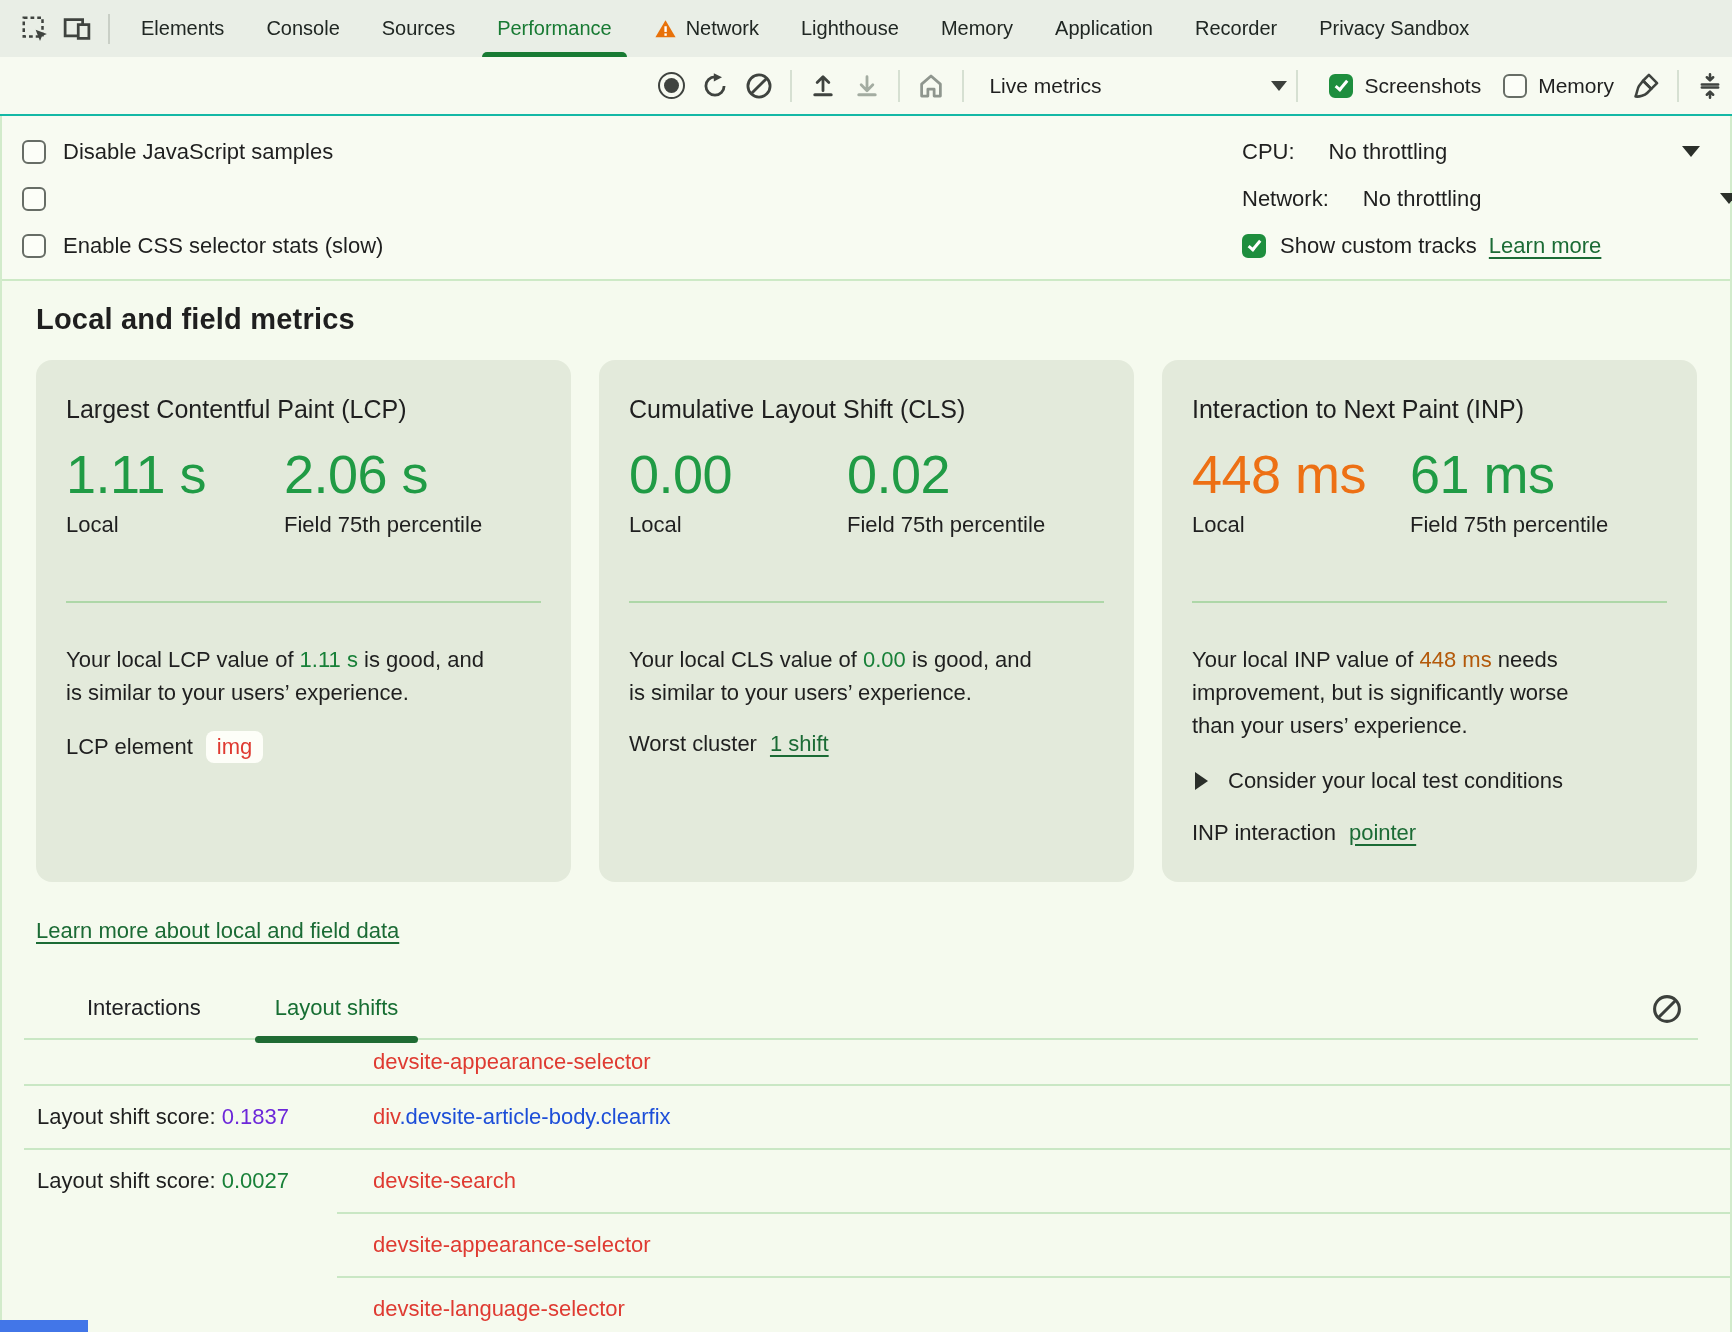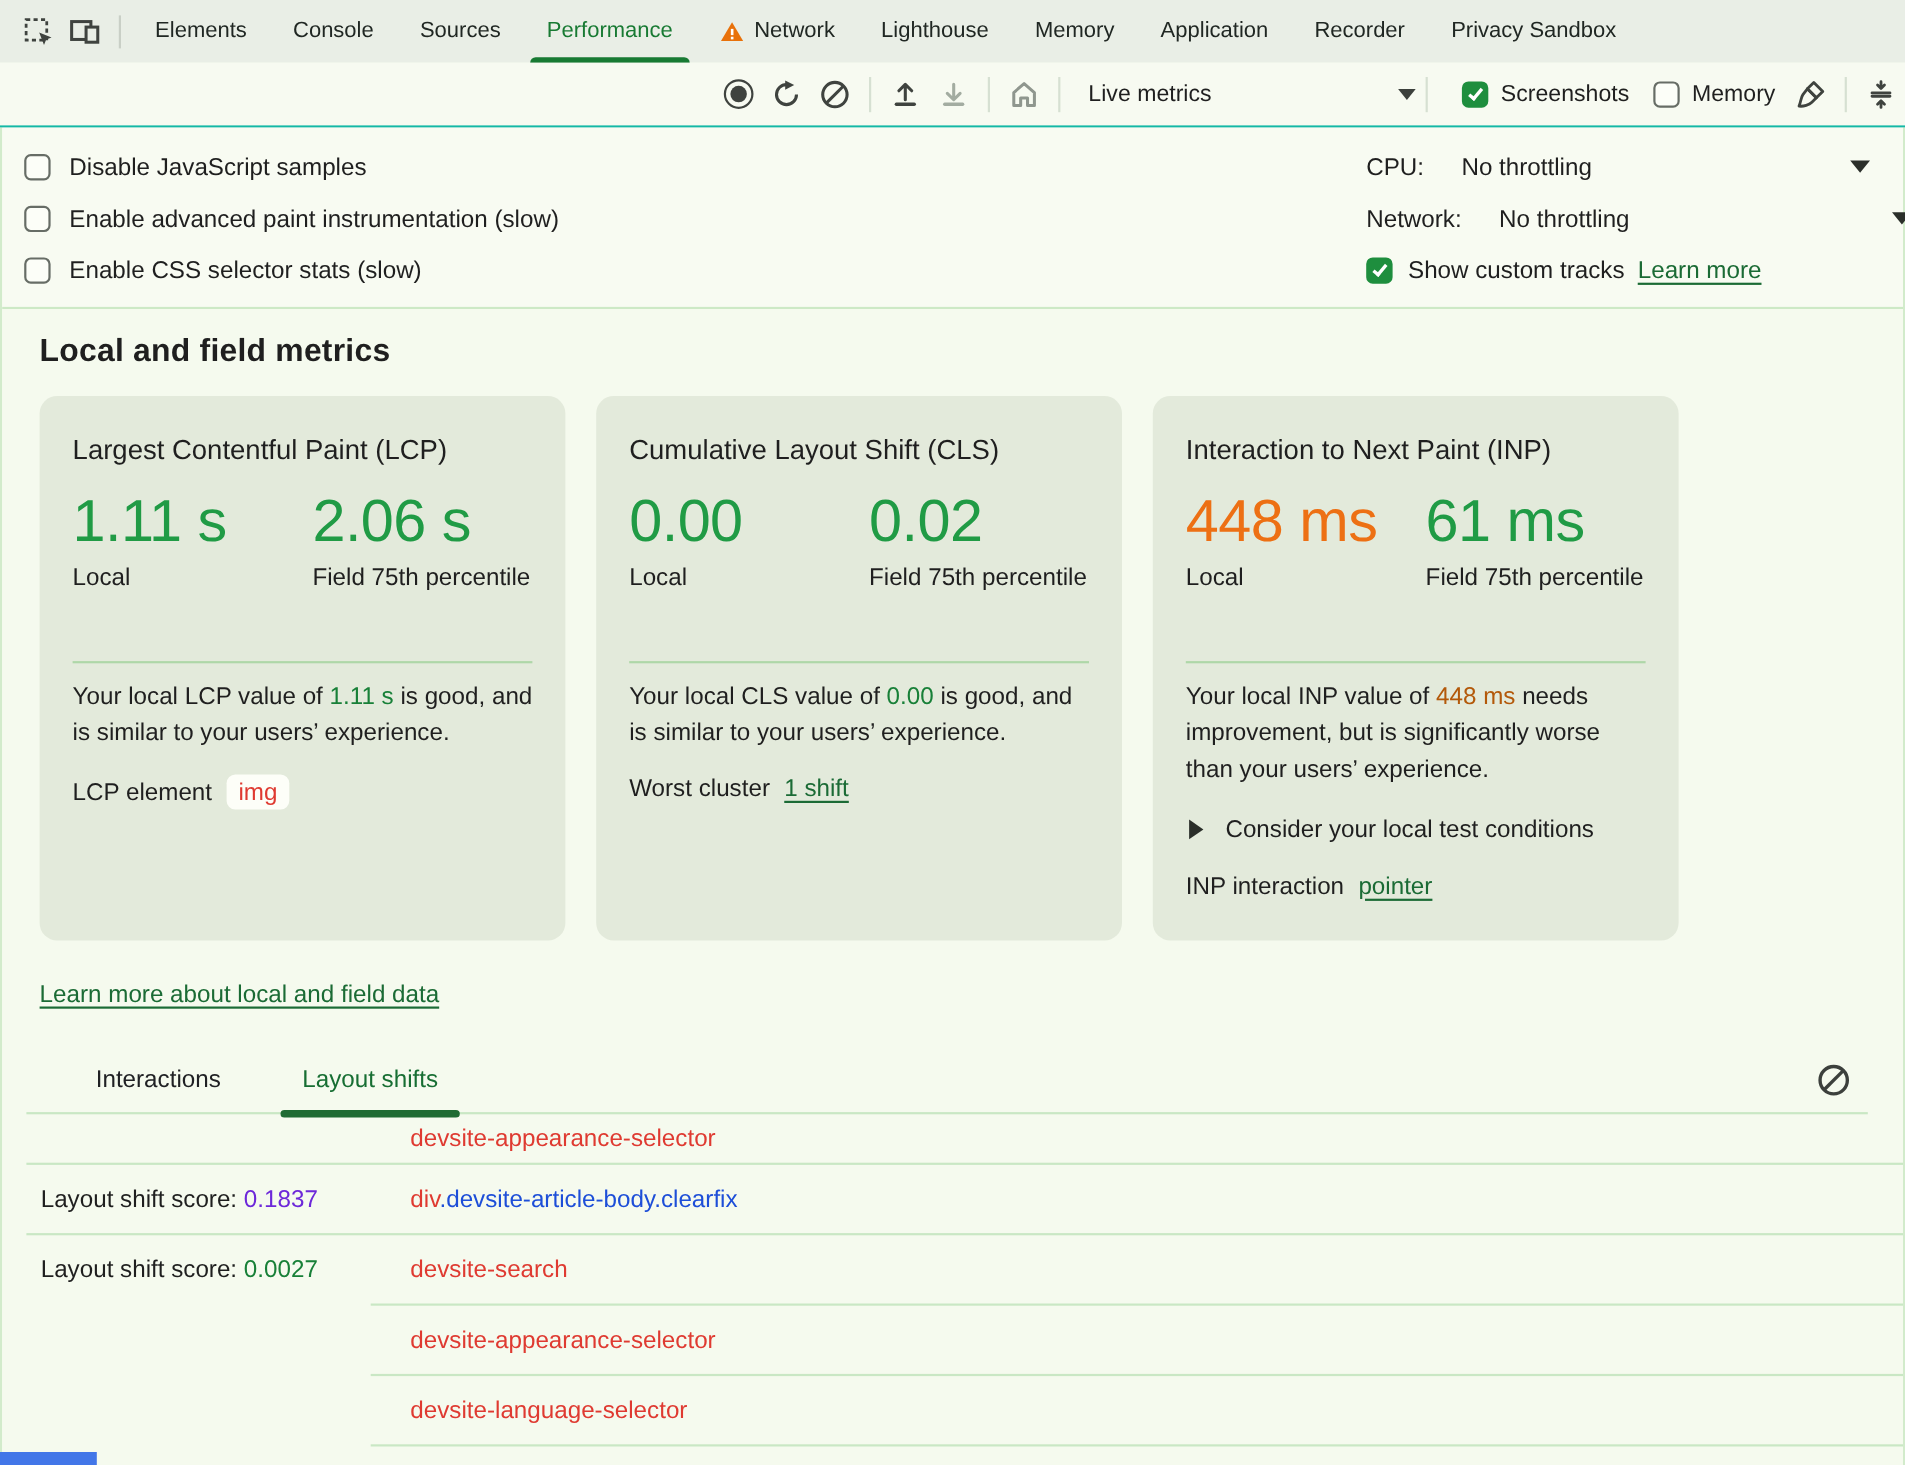--- a/index.html
+++ b/index.html
@@ -43,31 +43,31 @@
   .throttle { position:absolute; left:1240px; top:12px; right:0; }
   .th-row { height:47px; display:flex; align-items:center; font-size:22px; position:relative; }
   .th-row .th-label { color:#1f1f1f; }
   .th-row .th-value { margin-left:34px; }
   .th-caret { position:absolute; width:0; height:0; border-left:9px solid transparent; border-right:9px solid transparent; border-top:11px solid #2b2f2a; }
   .th-link { margin-left:12px; }
   
   .metrics { background:#f5faee; height:1064px; position:relative; overflow:hidden; }
   .m-heading { font-size:29px; font-weight:600; margin:22px 0 0 34px; letter-spacing:.2px; }
   .cards { display:flex; gap:28px; margin:24px 0 0 34px; }
-  .card { width:478px; flex:none; background:#e3eadb; border-radius:16px; padding:32px 30px 36px 30px; }
+  .card { width:535px; flex:none; background:#e3eadb; border-radius:16px; padding:32px 30px 36px 30px; }
   .card-title { font-size:25px; font-weight:500; line-height:34px; }
   .vals { display:flex; margin-top:20px; }
   .val-col1 { flex:0 0 218px; }
   .val-col2 { flex:0 0 200px; }
   .val { font-size:54px; line-height:57px; letter-spacing:-0.5px; }
   .val.good { color:#209b45; }
   .val.ni { color:#ed7014; }
   .val-label { font-size:22px; line-height:32px; margin-top:6px; min-height:64px; }
   .card-hr { height:2px; background:#aed7a8; margin-top:28px; border:none; }
-  .desc { margin-top:13px; font-size:22px; line-height:33px; width:420px; }
+  .desc { margin-top:40px; font-size:22px; line-height:33px; width:420px; }
   .dv-good { color:#188038; font-weight:500; }
   .dv-ni { color:#b3590a; font-weight:500; }
   .card-footer { font-size:22px; display:flex; align-items:center; gap:13px; }
   .footer-label { font-weight:500; }
   .chip { background:#fdfef8; color:#df3a31; padding:3px 11px; border-radius:8px; }
   .glink { color:#1b6b35; text-decoration:underline; text-underline-offset:4px; cursor:pointer; }
   .disclosure { display:flex; align-items:center; gap:20px; margin-top:26px; font-size:22px; font-weight:500; }
   .tri-right { width:0; height:0; border-left:13px solid #2a2e29; border-top:9px solid transparent; border-bottom:9px solid transparent; flex:none; margin-left:3px; }
   .learn-more-row { margin:36px 0 0 34px; font-size:22px; }
   
@@ -217,21 +217,20 @@
 
 <div class="pane">
 
   <section class="settings">
     <div class="opt-row">
       <span class="cb"></span>
       <span>Disable JavaScript samples</span>
     </div>
     <div class="opt-row">
       <span class="cb"></span>
-      <span>Enable advanced paint instrumentation (slow)</span>
     </div>
     <div class="opt-row">
       <span class="cb"></span>
       <span>Enable CSS selector stats (slow)</span>
     </div>
     <div class="throttle">
       <div class="th-row">
         <span class="th-label">CPU:</span>
         <span class="th-value">No throttling</span>
         <span class="th-caret" style="left:440px"></span>

